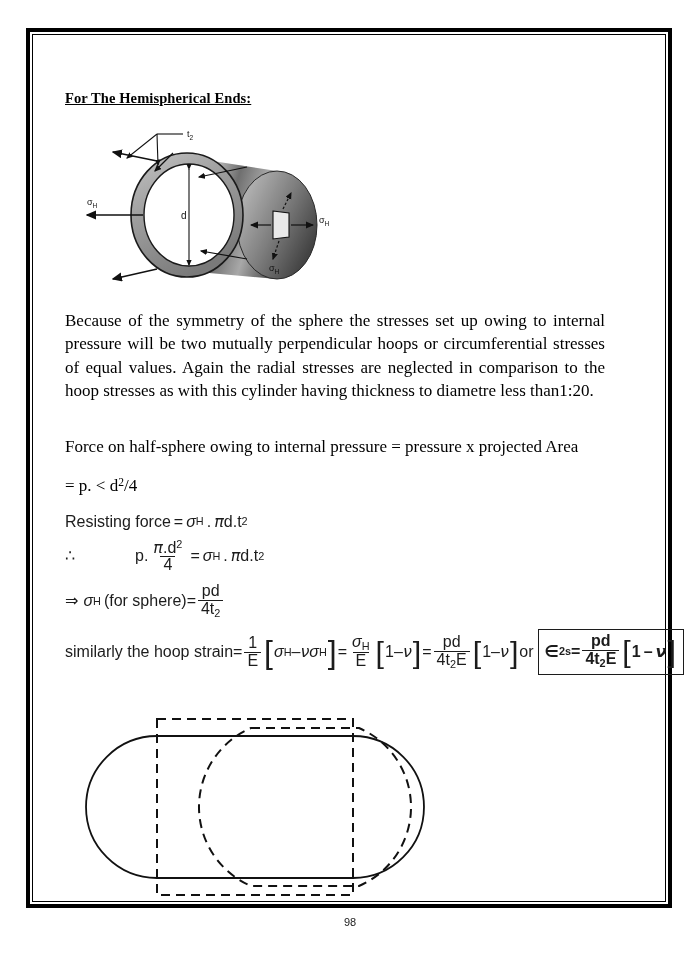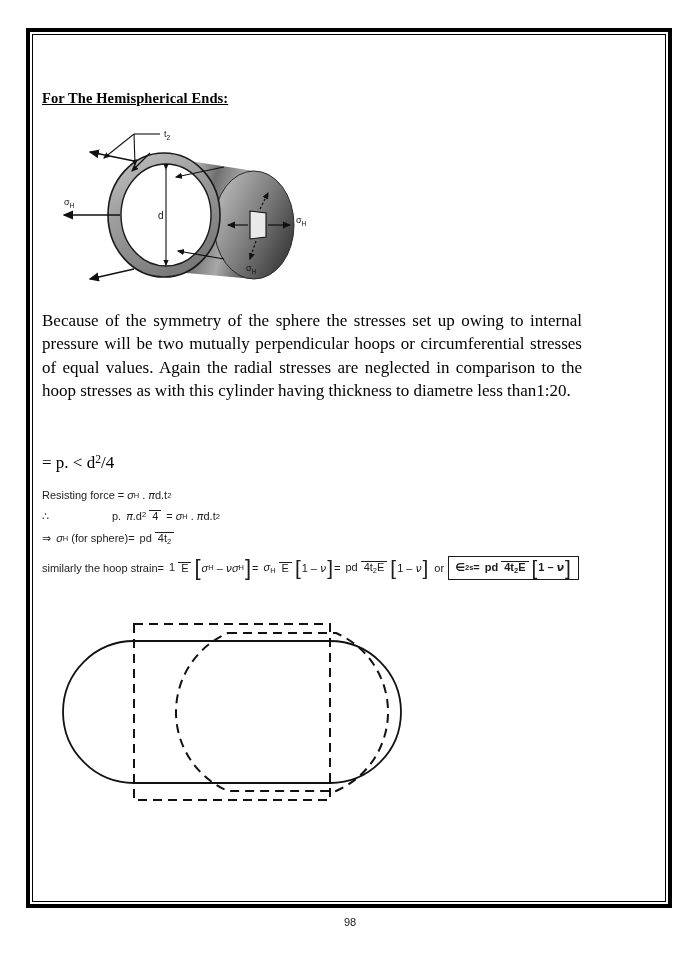--- a/index.html
+++ b/index.html
@@ -44,21 +44,21 @@
     top: 916px;
     text-align: center;
     font-family: "Liberation Sans", sans-serif;
     font-size: 11px;
     color: #222;
   }
 
   
   #content {
     position: absolute;
-    left: 42px;
+    left: 65px;
     top: 90px;
     width: 540px;
   }
 
   .heading {
     font-weight: bold;
     font-size: 14.5px;
     text-decoration: underline;
     letter-spacing: 0.1px;
     margin: 0 0 6px 0;
@@ -79,42 +79,42 @@
   #fig-cylinder {
     position: relative;
     width: 540px;
     height: 168px;
     margin: 12px 0 0 0;
   }
 
   
   .math-block {
     font-family: "Liberation Sans", sans-serif;
-    font-size: 11px;
+    font-size: 16px;
     color: #1c1c1c;
     line-height: 1;
   }
   .math-row {
     display: flex;
     align-items: center;
     margin-bottom: 9px;
     white-space: nowrap;
   }
   .math-row .ind {
     display: inline-block;
     width: 34px;
   }
   .mi { font-style: italic; }
   .sym { font-family: "DejaVu Sans", sans-serif; }
   sub.s { font-size: 0.68em; vertical-align: -0.28em; }
   sup.s { font-size: 0.68em; vertical-align: 0.45em; }
 
   .frac {
     display: inline-flex;
-    flex-direction: row;
+    flex-direction: column;
     align-items: center;
     justify-content: center;
     vertical-align: middle;
     margin: 0 2px;
     line-height: 1.05;
   }
   .frac .num { padding: 0 3px 0px 3px; }
   .frac .den {
     padding: 0px 3px 0 3px;
     border-top: 1.2px solid #1c1c1c;
@@ -250,20 +250,21 @@
 
   <div class="spacer-22"></div>
 
   <p class="para">Because of the symmetry of the sphere the stresses set up owing to internal pressure will be two mutually perpendicular hoops or circumferential stresses of equal values. Again the radial stresses are neglected in comparison to the hoop stresses as with this cylinder having thickness to diametre less than1:20.</p>
 
   <div class="spacer-16"></div>
 
 
   <div class="spacer-16"></div>
 
+  <p class="para nojust">Force on half-sphere owing to internal pressure = pressure x projected Area</p>
 
   <div class="spacer-16"></div>
 
   <p class="para nojust">
     <span>= p. &lt; d</span><sup class="s">2</sup><span>/4</span>
   </p>
 
   <div class="spacer-16"></div>
 
   <div class="math-block">

